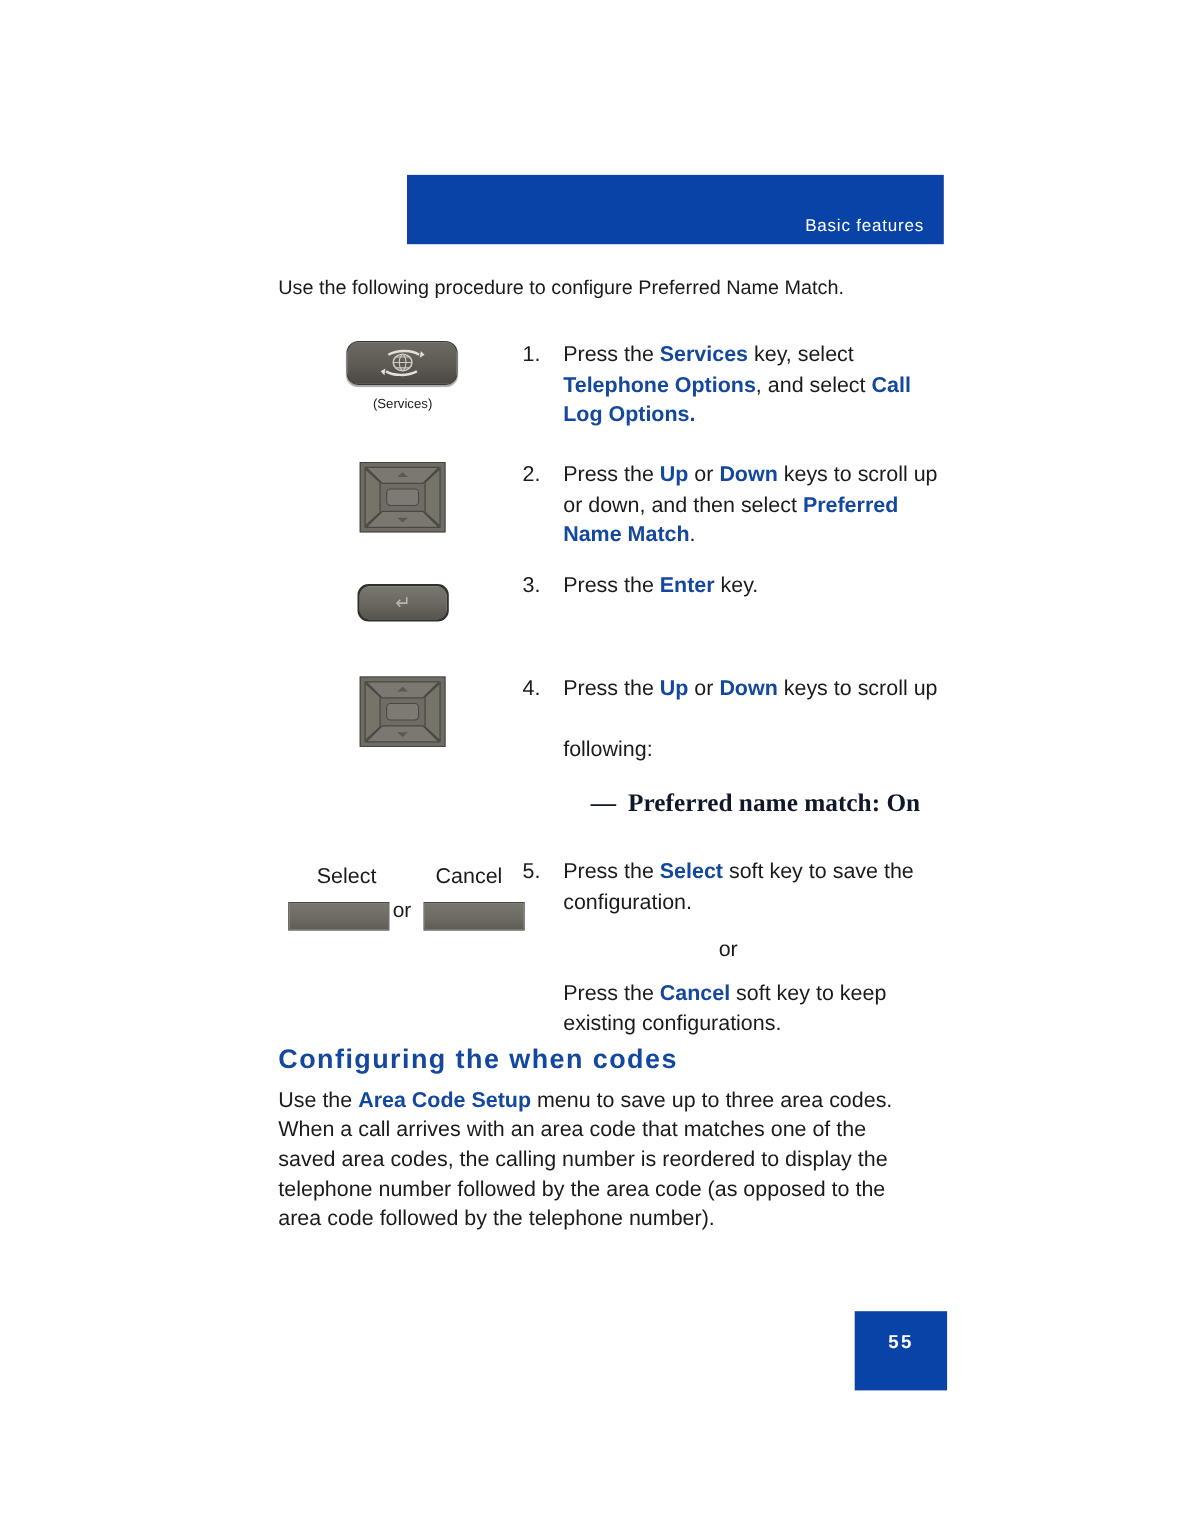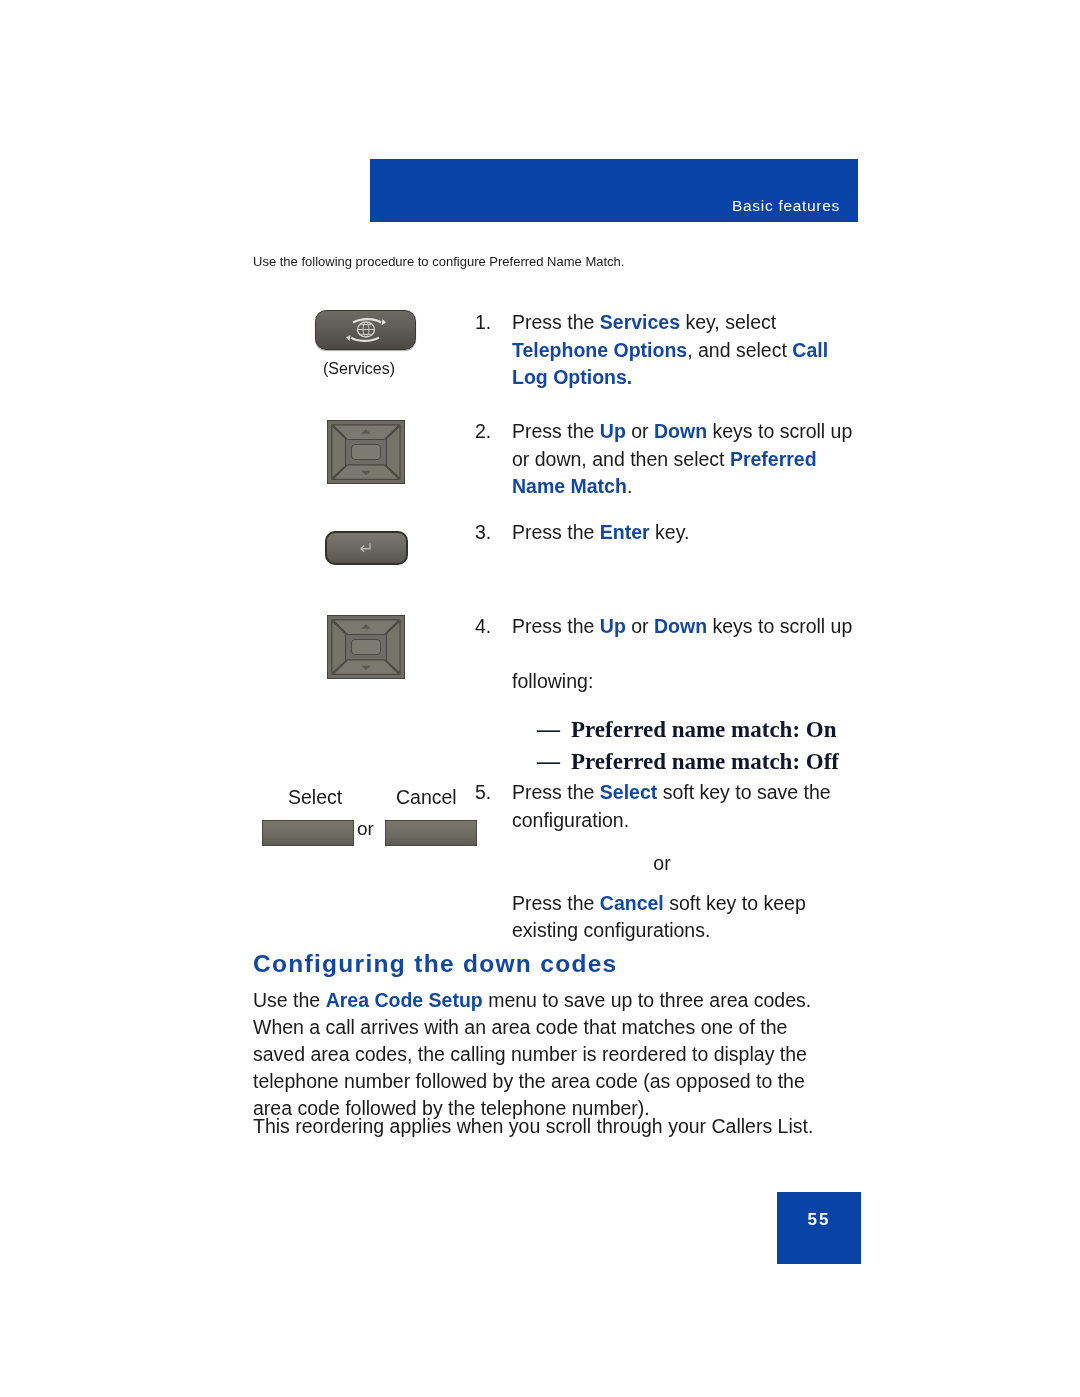--- a/index.html
+++ b/index.html
@@ -41,21 +41,21 @@
     font-weight: normal;
     letter-spacing: 0.7px;
     white-space: nowrap;
   }
 
   
   .intro {
     position: absolute;
     left: 253px;
     top: 248px;
-    font-size: 13px;
+    font-size: 18px;
     line-height: 27px;
     white-space: nowrap;
   }
 
   .b { color: #13489e; font-weight: bold; }
 
   
   .step {
     position: absolute;
     left: 475px;
@@ -122,21 +122,22 @@
     top: 50%;
     transform: translate(-50%, -50%);
     width: 48px;
     height: 26px;
   }
   .services-caption {
     position: absolute;
     left: 323px;
     top: 360px;
     width: 86px;
-    font-size: 16px;
+    text-align: center;
+    font-size: 12px;
   }
 
   .nav-key {
     position: absolute;
     width: 78px;
     height: 64px;
     background: #6f6c65;
     border: 1px solid #45423d;
     box-sizing: border-box;
   }
@@ -337,23 +338,20 @@
     <span class="num">4.</span>
     <div class="body">
       <span>Press the </span><span class="b">Up</span><span> or </span><span class="b">Down</span><span> keys to scroll up</span><br>
       <br>
       <span>following:</span>
 
       <div class="dashlist">
         <div class="dashitem">
           <span class="dash">—</span><span>Preferred name match: On</span>
         </div>
-        <div class="dashitem">
-          <span class="dash">—</span><span>Preferred name match: Off</span>
-        </div>
       </div>
     </div>
   </div>
 
   <div class="softkey-labels sel">Select</div>
   <div class="softkey-labels can">Cancel</div>
   <div class="softkey sel"></div>
   <div class="softkey-or">or</div>
   <div class="softkey can"></div>
 
@@ -363,25 +361,24 @@
       <span>Press the </span><span class="b">Select</span><span> soft key to save the</span><br>
       <span>configuration.</span>
 
       <div class="or-center">or</div>
 
       <span>Press the </span><span class="b">Cancel</span><span> soft key to keep</span><br>
       <span>existing configurations.</span>
     </div>
   </div>
 
-  <div class="section-heading">Configuring the down codes</div>
+  <div class="section-heading">Configuring the when codes</div>
 
   <div class="para para-area">
     <span>Use the </span><span class="b">Area Code Setup</span><span> menu to save up to three area codes. When a call arrives with an area code that matches one of the saved area codes, the calling number is reordered to display the telephone number followed by the area code (as opposed to the area code followed by the telephone number).</span>
   </div>
 
-  <div class="para para-reorder">This reordering applies when you scroll through your Callers List.</div>
 
   <div class="page-num-box">
     <div class="page-num">55</div>
   </div>
 
 </div>
 
 </body></html>

